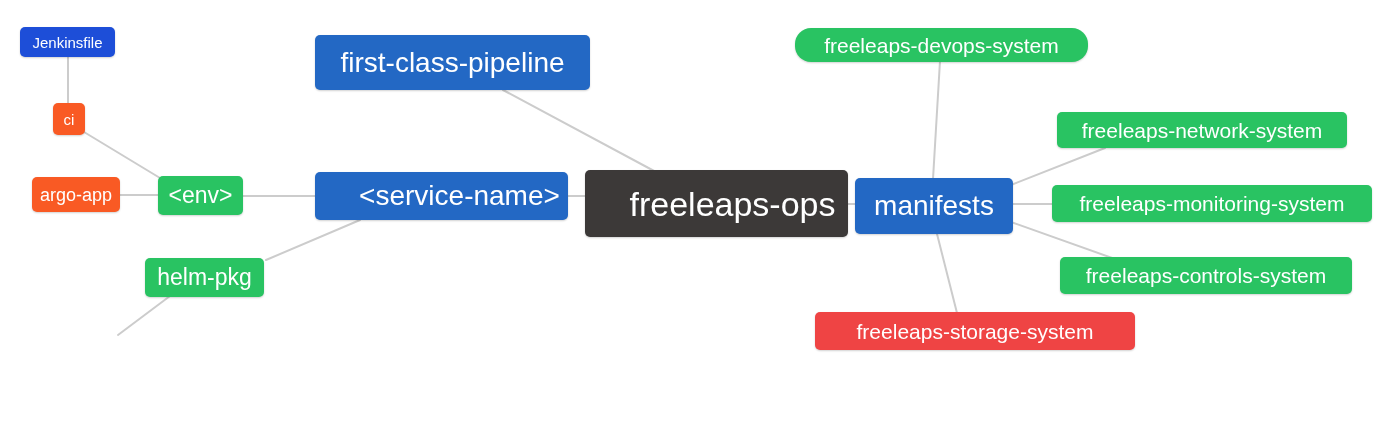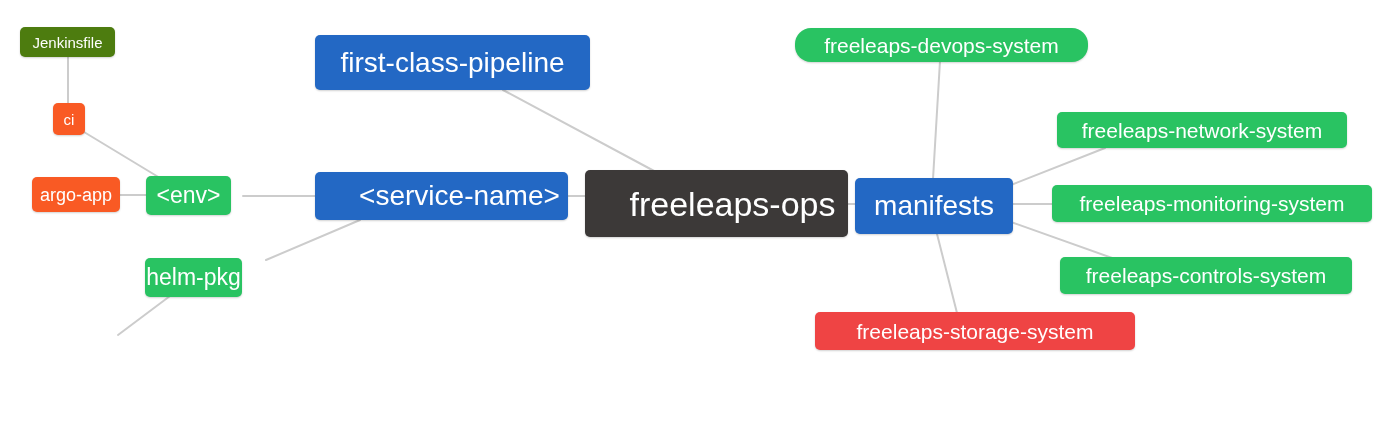--- a/index.html
+++ b/index.html
@@ -53,23 +53,23 @@
       <line x1="933" y1="179" x2="940" y2="61" stroke="#cccccc" stroke-width="2" stroke-linecap="round"></line>
       <line x1="1011" y1="185" x2="1105" y2="148" stroke="#cccccc" stroke-width="2" stroke-linecap="round"></line>
       <line x1="1011" y1="204" x2="1054" y2="204" stroke="#cccccc" stroke-width="2" stroke-linecap="round"></line>
       <line x1="1011" y1="222" x2="1115" y2="259" stroke="#cccccc" stroke-width="2" stroke-linecap="round"></line>
       <line x1="935" y1="226" x2="957" y2="313" stroke="#cccccc" stroke-width="2" stroke-linecap="round"></line>
     </svg>
 <div class="node" style="left: 585px; top: 170px; width: 263px; height: 67px; background: rgb(60, 57, 56); font-size: 34px; color: rgb(255, 255, 255); padding-left: 32px;">freeleaps-ops</div>
     <div class="node" style="left: 315px; top: 35px; width: 275px; height: 55px; background: rgb(35, 104, 196); font-size: 28px; color: rgb(255, 255, 255);">first-class-pipeline</div>
     <div class="node" style="left: 315px; top: 172px; width: 253px; height: 48px; background: rgb(35, 104, 196); font-size: 28px; color: rgb(255, 255, 255); padding-left: 36px;">&lt;service-name&gt;</div>
     <div class="node" style="left: 855px; top: 178px; width: 158px; height: 56px; background: rgb(35, 104, 196); font-size: 28px; color: rgb(255, 255, 255);">manifests</div>
-    <div class="node" style="left: 146px; top: 176px; width: 85px; height: 39px; background: rgb(41, 195, 98); font-size: 23px; color: rgb(255, 255, 255);">&lt;env&gt;</div>
-    <div class="node" style="left: 145px; top: 258px; width: 97px; height: 39px; background: rgb(41, 195, 98); font-size: 23px; color: rgb(255, 255, 255);">helm-pkg</div>
+    <div class="node" style="left: 158px; top: 176px; width: 85px; height: 39px; background: rgb(41, 195, 98); font-size: 23px; color: rgb(255, 255, 255);">&lt;env&gt;</div>
+    <div class="node" style="left: 145px; top: 258px; width: 119px; height: 39px; background: rgb(41, 195, 98); font-size: 23px; color: rgb(255, 255, 255);">helm-pkg</div>
     <div class="node" style="left: 53px; top: 103px; width: 32px; height: 32px; background: rgb(249, 90, 36); font-size: 15px; color: rgb(255, 255, 255);">ci</div>
     <div class="node" style="left: 32px; top: 177px; width: 88px; height: 35px; background: rgb(249, 90, 36); font-size: 18px; color: rgb(255, 255, 255);">argo-app</div>
-    <div class="node" style="left: 20px; top: 27px; width: 95px; height: 30px; background: #4d7c0f; font-size: 15px; color: rgb(255, 255, 255);">Jenkinsfile</div>
+    <div class="node" style="left: 20px; top: 27px; width: 95px; height: 30px; background: #1d4ed8; font-size: 15px; color: rgb(255, 255, 255);">Jenkinsfile</div>
     <div class="node" style="left: 795px; top: 28px; width: 293px; height: 34px; background: rgb(41, 195, 98); font-size: 21px; color: rgb(255, 255, 255); border-radius: 16px;">freeleaps-devops-system</div>
     <div class="node" style="left: 1057px; top: 112px; width: 290px; height: 36px; background: rgb(41, 195, 98); font-size: 21px; color: rgb(255, 255, 255);">freeleaps-network-system</div>
     <div class="node" style="left: 1052px; top: 185px; width: 320px; height: 37px; background: rgb(41, 195, 98); font-size: 21px; color: rgb(255, 255, 255);">freeleaps-monitoring-system</div>
     <div class="node" style="left: 1060px; top: 257px; width: 292px; height: 37px; background: rgb(41, 195, 98); font-size: 21px; color: rgb(255, 255, 255);">freeleaps-controls-system</div>
     <div class="node" style="left: 815px; top: 312px; width: 320px; height: 38px; background: #ef4444; font-size: 21px; color: rgb(255, 255, 255);">freeleaps-storage-system</div>
   </div>
 
 </body></html>

